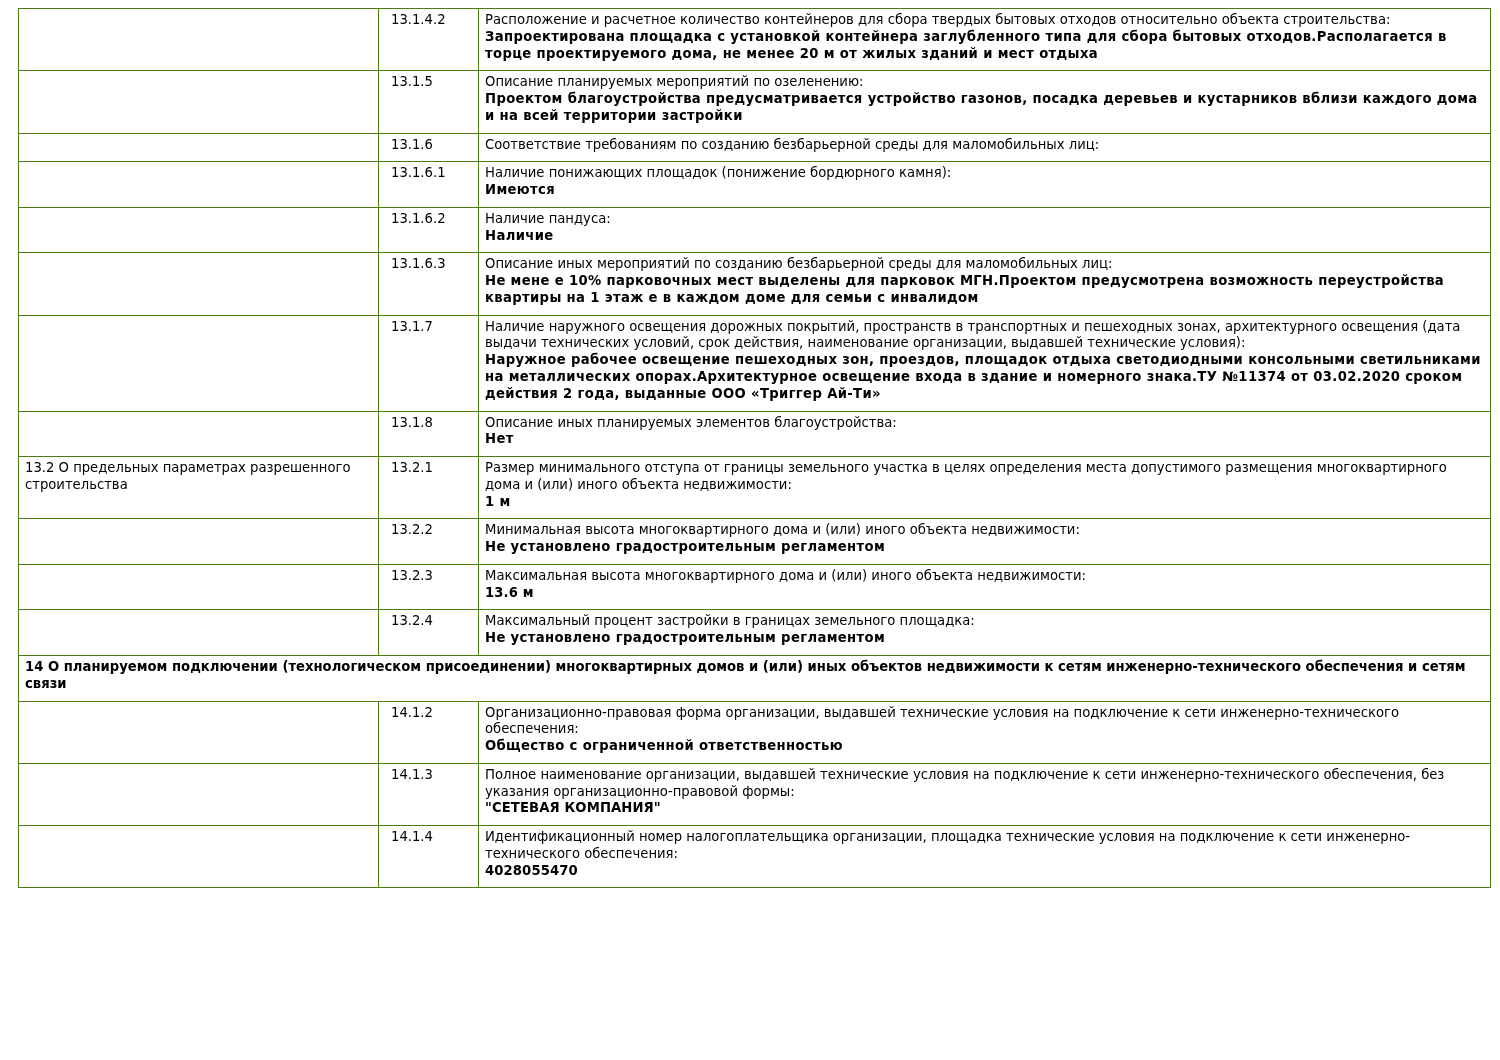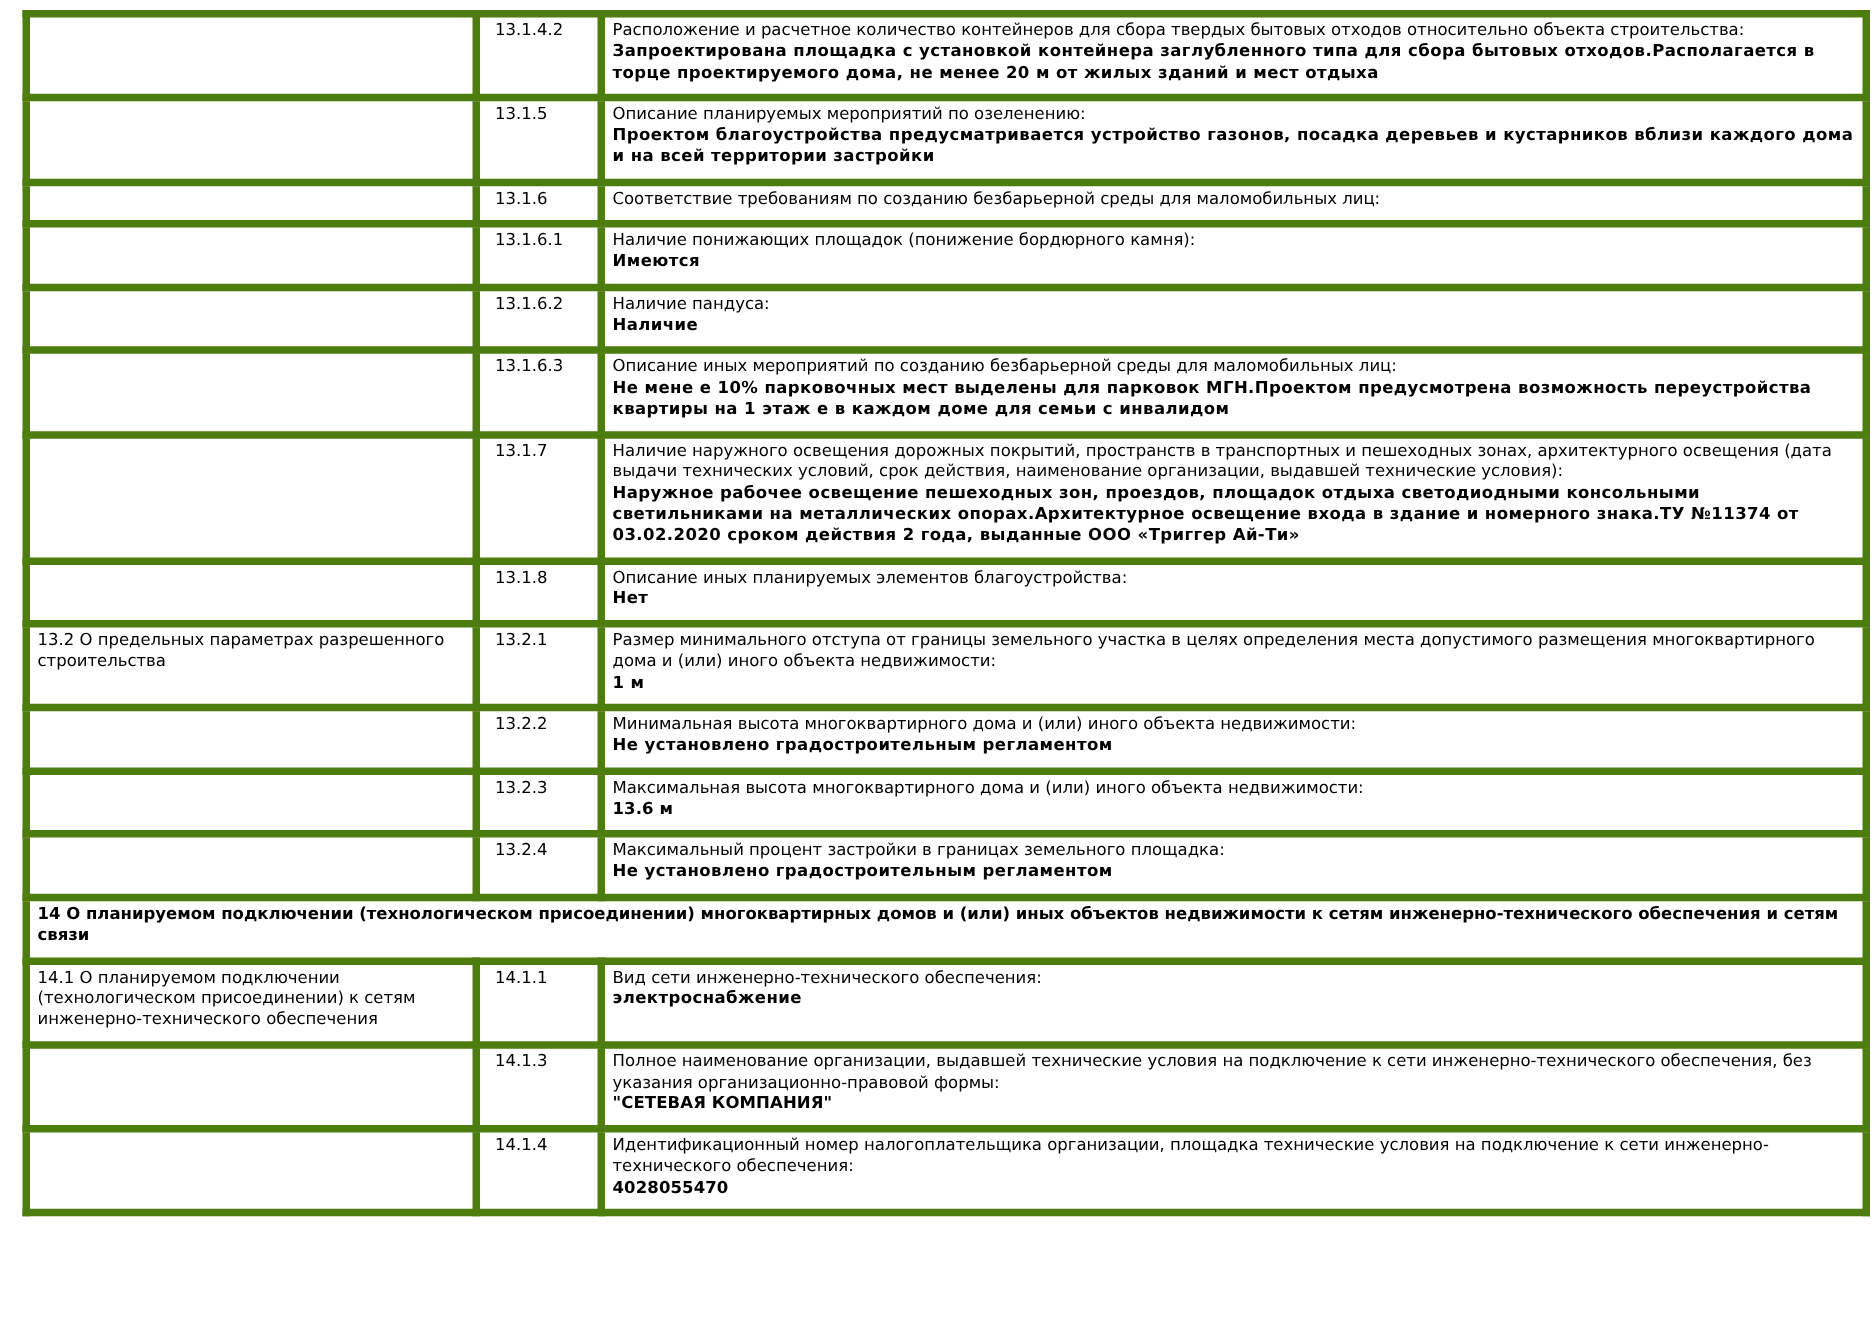--- a/index.html
+++ b/index.html
@@ -20,21 +20,21 @@
     position: relative;
     box-sizing: border-box;
     padding: 8px 10px 0 18px;
   }
   table.doc {
     border-collapse: collapse;
     width: 1472px;
     table-layout: fixed;
   }
   table.doc td {
-    border: 6px solid #4d7c0f;
+    border: 1px solid #4d7c0f;
     vertical-align: top;
     padding: 3px 5px 8px 6px;
     font-size: 13.2px;
     line-height: 1.27;
   }
   col.c1 { width: 360px; }
   col.c2 { width: 100px; }
   col.c3 { width: 1012px; }
 
   td.col-label {
@@ -209,31 +209,31 @@
         <td class="col-body">
           <span class="q">Максимальный процент застройки в границах земельного площадка:</span>
           <span class="a">Не установлено градостроительным регламентом</span>
         </td>
       </tr>
 
       <tr>
         <td class="full" colspan="3">14 О планируемом подключении (технологическом присоединении) многоквартирных домов и (или) иных объектов недвижимости к сетям инженерно-технического обеспечения и сетям связи</td>
       </tr>
 
-      <tr>
-        <td class="col-label">14.1 О планируемом подключении (технологическом присоединении) к сетям инженерно-технического обеспечения</td>
-        <td class="col-num">
-            <span class="numwrap">14.1.1</span>
-          </td>
-        <td class="col-body">
-          <span class="q">Вид сети инженерно-технического обеспечения:</span>
-          <span class="a">электроснабжение</span>
-        </td>
-      </tr>
-
+
+      <tr>
+        <td class="col-label"></td>
+        <td class="col-num">
+            <span class="numwrap">14.1.2</span>
+          </td>
+        <td class="col-body">
+          <span class="q">Организационно-правовая форма организации, выдавшей технические условия на подключение к сети инженерно-технического обеспечения:</span>
+          <span class="a">Общество с ограниченной ответственностью</span>
+        </td>
+      </tr>
 
       <tr>
         <td class="col-label"></td>
         <td class="col-num">
             <span class="numwrap">14.1.3</span>
           </td>
         <td class="col-body">
           <span class="q">Полное наименование организации, выдавшей технические условия на подключение к сети инженерно-технического обеспечения, без указания организационно-правовой формы:</span>
           <span class="a tight">"СЕТЕВАЯ КОМПАНИЯ"</span>
         </td>

